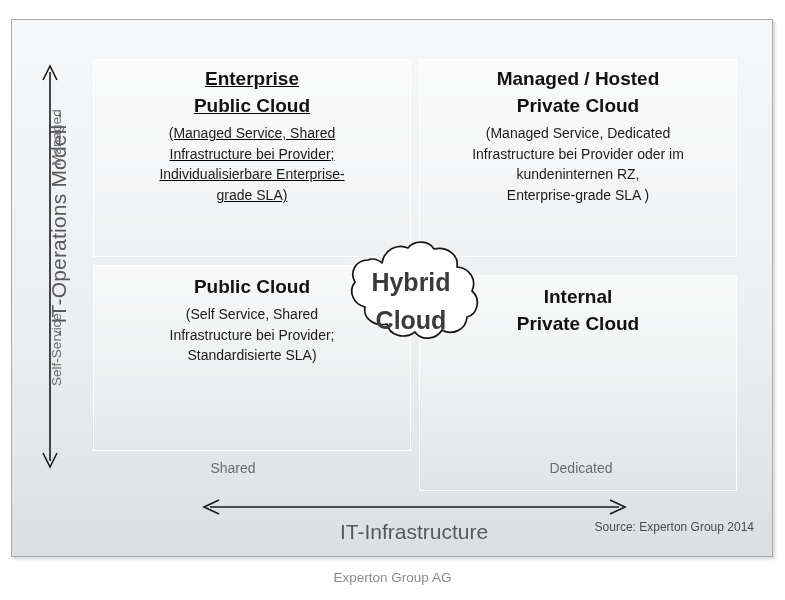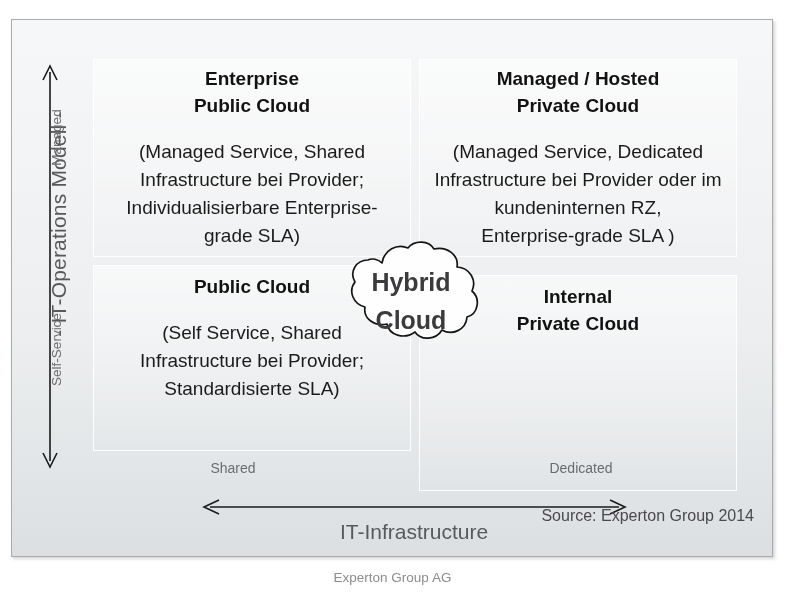--- a/index.html
+++ b/index.html
@@ -77,39 +77,39 @@
     height: 392px;
   }
 
   .quad {
     position: absolute;
     background: linear-gradient(180deg, rgba(255,255,255,0.55) 0%, rgba(255,255,255,0.0) 100%);
     border: 1px solid rgba(255,255,255,0.92);
     padding: 6px 10px 0 10px;
     text-align: center;
   }
-  .quad.tl { left: 0px;   top: 0px;   width: 318px; height: 198px; }
+  .quad.tl { left: 0px;   top: 0px;   width: 318px; height: 198px; text-decoration: underline; }
   .quad.tr { left: 326px; top: 0px;   width: 318px; height: 198px; }
   .quad.bl { left: 0px;   top: 206px; width: 318px; height: 186px; }
   .quad.br { left: 326px; top: 216px; width: 318px; height: 216px; }
 
   .quad-title {
     font-size: 19px;
     font-weight: bold;
     color: #121212;
     line-height: 1.42;
     margin: 0;
   }
   .quad-title .l2 { display: block; }
 
   .quad-desc {
-    font-size: 19px;
+    font-size: 14px;
     color: #1b1b1b;
     line-height: 1.48;
-    margin-top: 18px;
+    margin-top: 3px;
   }
   .quad-desc .ln { display: block; }
   .u { }
 
   .quad.bl .quad-title,
   .quad.br .quad-title { margin-top: 2px; }
 
   
   .hybrid {
     position: absolute;
@@ -158,22 +158,22 @@
     width: 440px;
     text-align: center;
     font-size: 21px;
     color: #58595b;
     white-space: nowrap;
   }
 
   .source {
     position: absolute;
     right: 18px;
-    bottom: 31px;
-    font-size: 16px;
+    bottom: 22px;
+    font-size: 12px;
     color: #4a4a4c;
     white-space: nowrap;
   }
 
   
   .caption {
     position: absolute;
     left: 0;
     top: 570px;
     width: 785px;

